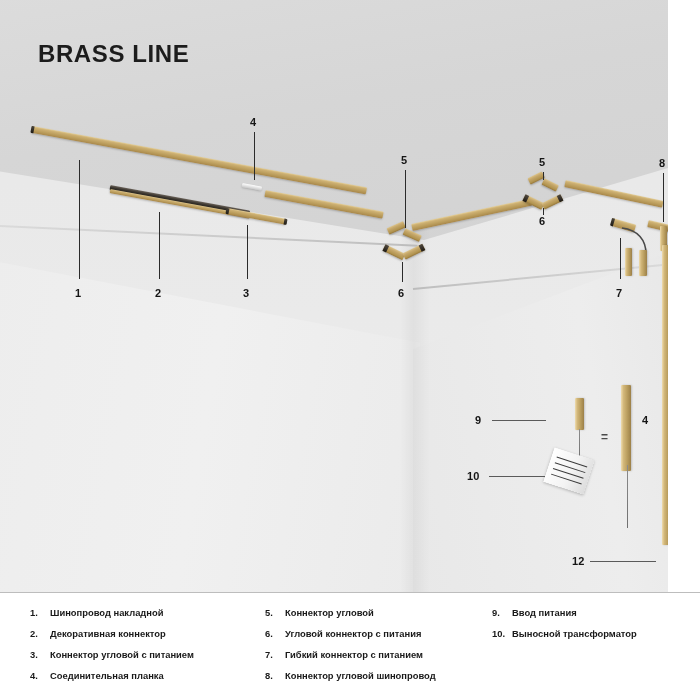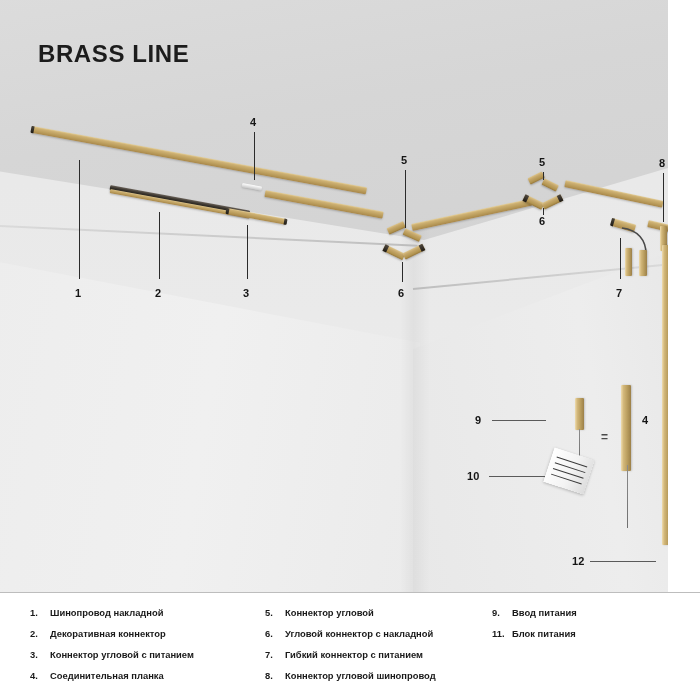--- a/index.html
+++ b/index.html
@@ -321,37 +321,37 @@
       </div>
     </div>
 
     <div class="lcol c1">
       <div class="litem">
         <span class="n">5.</span>
         <span>Коннектор угловой</span>
       </div>
       <div class="litem">
         <span class="n">6.</span>
-        <span>Угловой коннектор с накладной</span>
+        <span>Угловой коннектор с питания</span>
       </div>
       <div class="litem">
         <span class="n">7.</span>
         <span>Гибкий коннектор с питанием</span>
       </div>
       <div class="litem">
         <span class="n">8.</span>
         <span>Коннектор угловой шинопровод</span>
       </div>
     </div>
 
     <div class="lcol c2">
       <div class="litem">
         <span class="n">9.</span>
         <span>Ввод питания</span>
       </div>
       <div class="litem">
-        <span class="n">11.</span>
-        <span>Блок питания</span>
+        <span class="n">10.</span>
+        <span>Выносной трансформатор</span>
       </div>
     </div>
 
   </div>
 </div>
 
 </body></html>

